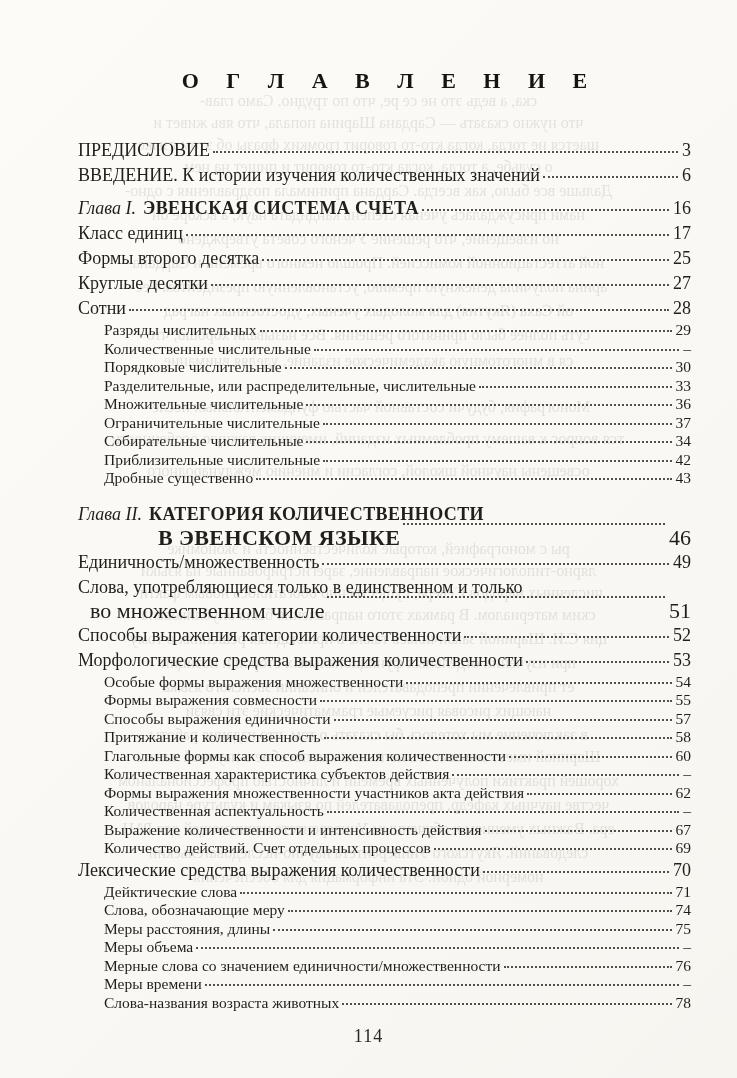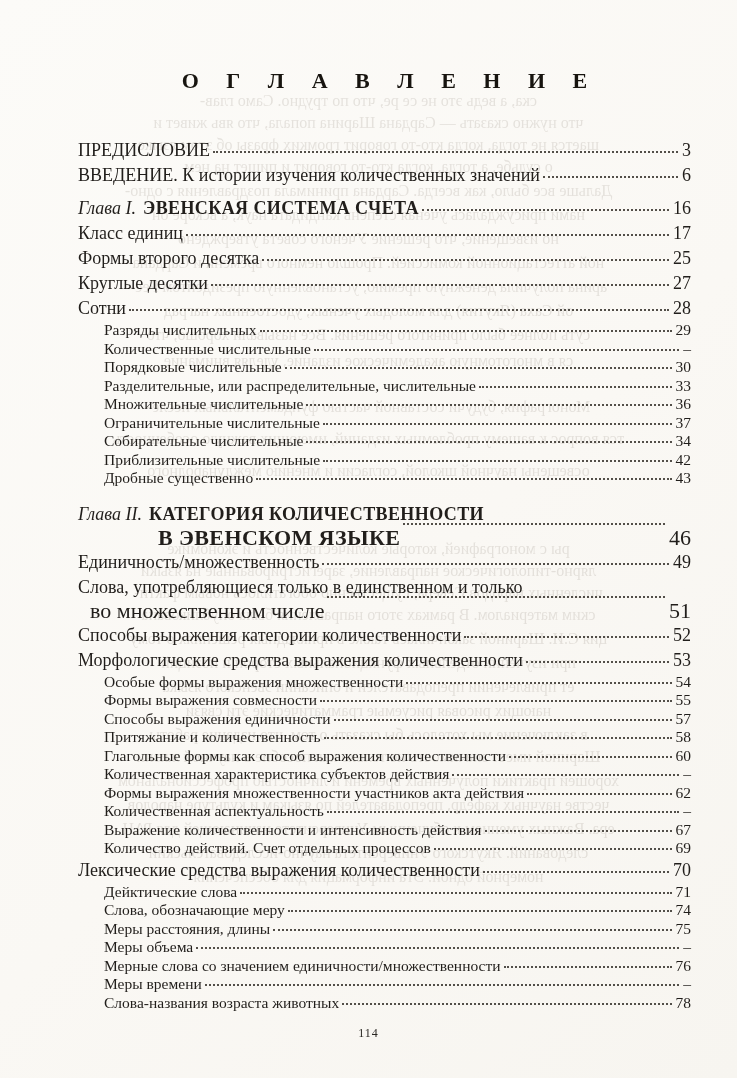--- a/index.html
+++ b/index.html
@@ -41,21 +41,21 @@
   .indent-ch{padding-left:80px;}
   .indent-wrap{padding-left:12px;}
   .dots{
     flex:1;min-width:12px;margin:0 3px;
     border-bottom:2px dotted #45413b;
     position:relative;top:-3px;opacity:.92;
   }
   .pg{margin-left:1px;white-space:nowrap;}
   .folio{
     position:absolute;left:0;right:0;top:1026px;z-index:2;
-    text-align:center;font-size:12px;color:#2a2723;letter-spacing:1px;
+    text-align:center;font-size:18px;color:#2a2723;letter-spacing:1px;
   }
 </style>
 </head>
 <body>
 
 <div class="page">
 
   <div class="ghost-layer" id="ghost-layer">
       <div class="ghost-line" style="top: 92px;">ска, а ведь это не се ре, что по трудно. Само глав-</div>
       <div class="ghost-line" style="top: 114px;">что нужно сказать — Сардана Шарина попала, что явь живет и</div>

